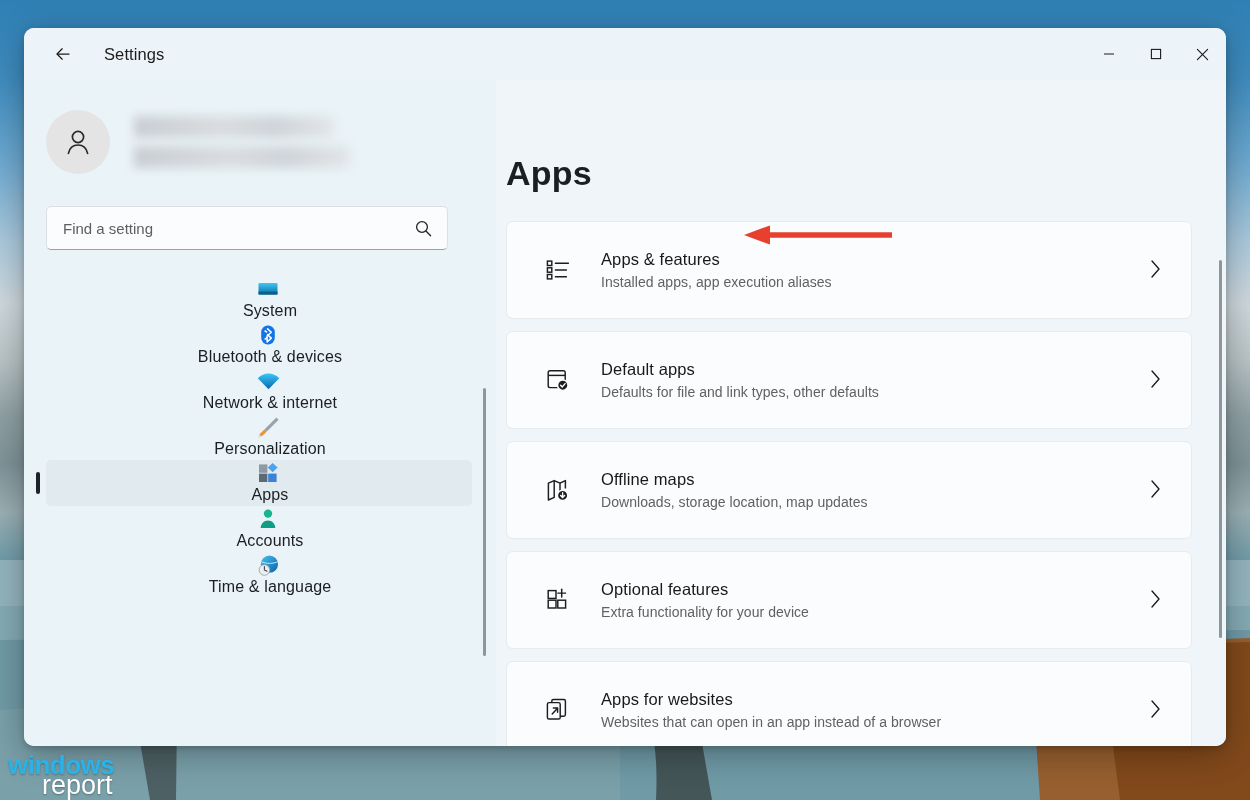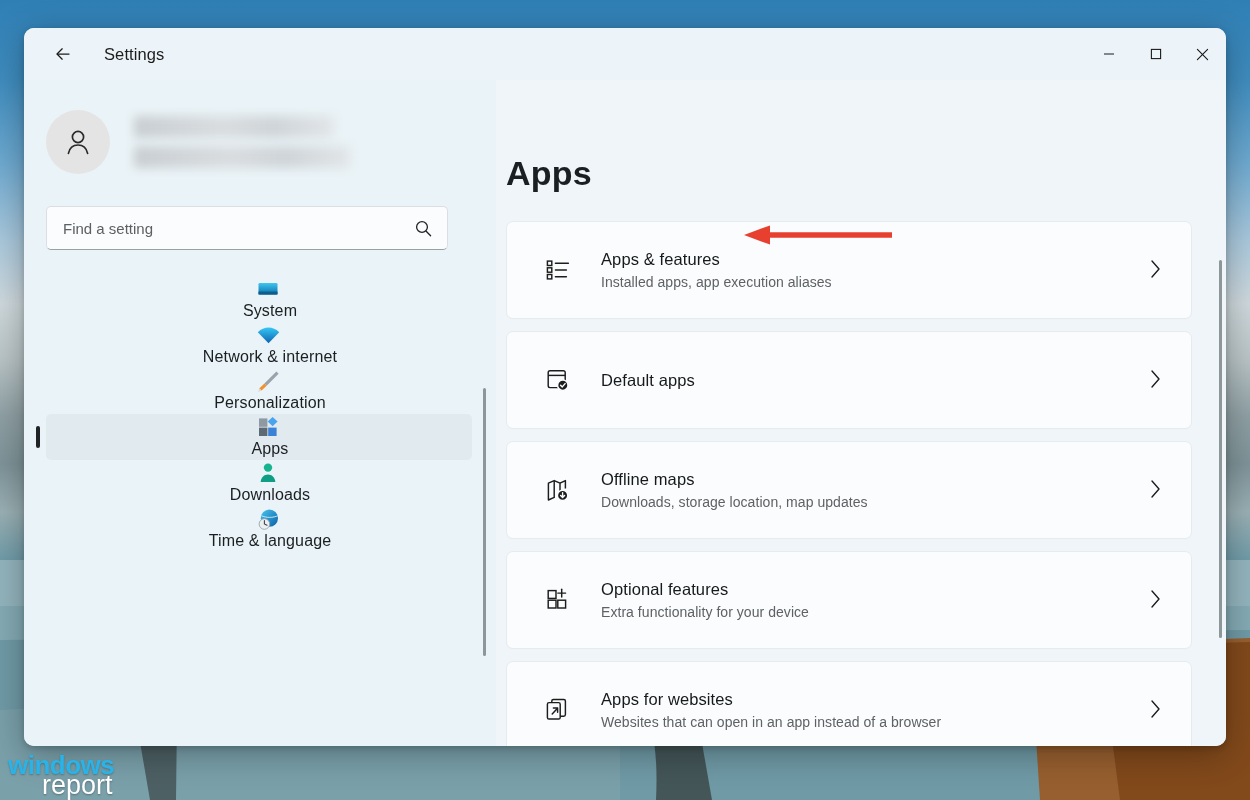--- a/index.html
+++ b/index.html
@@ -301,20 +301,31 @@
                     <stop offset="1" stop-color="#0a6fa8"></stop>
               </linearGradient>
                 </defs>
               <rect x="2.5" y="6" width="19" height="11.6" rx="1.3" fill="url(#gMon)"></rect>
               <rect x="2.5" y="14.6" width="19" height="3" fill="#0d5d8e"></rect>
             </svg>
           </span>
           <span class="navlabel">System</span>
         </div>
 
+        <div class="navitem">
+          <span class="navicon">
+            <svg width="24" height="24" viewBox="0 0 24 24">
+              <rect x="5.2" y="2.6" width="13.6" height="18.8" rx="6.6" fill="#1473e6"></rect>
+              <path d="M11.1 5.4 L15.3 9.3 L11.1 13 L11.1 19 L15.3 15.1 L11.1 11.4" fill="none" stroke="#fff" stroke-width="1.5" stroke-linejoin="round"></path>
+              <line x1="8.6" y1="7.6" x2="11.1" y2="9.4" stroke="#fff" stroke-width="1.5"></line>
+              <line x1="8.6" y1="16.4" x2="11.1" y2="14.6" stroke="#fff" stroke-width="1.5"></line>
+            </svg>
+          </span>
+          <span class="navlabel">Bluetooth &amp; devices</span>
+        </div>
 
         <div class="navitem">
           <span class="navicon">
             <svg width="25" height="25" viewBox="0 0 25 25">
               <defs>
                   <linearGradient id="gWifi" x1="0" y1="0" x2="0" y2="1">
                 <stop offset="0" stop-color="#36c6f4"></stop>
                     <stop offset="1" stop-color="#0d63b0"></stop>
               </linearGradient>
                 </defs>
@@ -348,21 +359,21 @@
           <span class="navlabel">Apps</span>
         </div>
 
         <div class="navitem">
           <span class="navicon">
             <svg width="24" height="24" viewBox="0 0 24 24">
               <circle cx="12" cy="6.6" r="4.2" fill="#16b58f"></circle>
               <path d="M4.6 21 C5.2 16.1 8.2 13.4 12 13.4 C15.8 13.4 18.8 16.1 19.4 21 Z" fill="#0e9e86"></path>
             </svg>
           </span>
-          <span class="navlabel">Downloads</span>
+          <span class="navlabel">Accounts</span>
         </div>
 
         <div class="navitem">
           <span class="navicon">
             <svg width="25" height="25" viewBox="0 0 25 25">
               <defs>
                   <linearGradient id="gGlobe" x1="0" y1="0" x2="1" y2="1">
                 <stop offset="0" stop-color="#47c4ef"></stop>
                     <stop offset="1" stop-color="#0c5fa6"></stop>
               </linearGradient>
@@ -412,20 +423,21 @@
           <span class="card-icon">
             <svg width="28" height="28" viewBox="0 0 28 28" fill="none" stroke="currentColor" stroke-width="1.45">
               <path d="M4.2 6.6 A1.8 1.8 0 0 1 6 4.8 H19.4 A1.8 1.8 0 0 1 21.2 6.6 V19.8 A1.8 1.8 0 0 1 19.4 21.6 H6 A1.8 1.8 0 0 1 4.2 19.8 Z"></path>
               <line x1="4.2" y1="9.4" x2="21.2" y2="9.4"></line>
               <circle cx="18.8" cy="19.2" r="5.2" fill="currentColor" stroke="#fbfcfd" stroke-width="1.5"></circle>
               <path d="M16.6 19.2 L18.3 20.9 L21.1 17.6" stroke="#fbfcfd" stroke-width="1.45" stroke-linecap="round" stroke-linejoin="round" fill="none"></path>
             </svg>
           </span>
           <span class="card-text">
             <span class="card-title" style="display:block">Default apps</span>
+            <span class="card-sub" style="display:block">Defaults for file and link types, other defaults</span>
           </span>
           <span class="chev">
             <svg width="15" height="22" viewBox="0 0 15 22" fill="none" stroke="currentColor" stroke-width="1.35" stroke-linecap="round" stroke-linejoin="round">
               <path d="M4 3 L11 11 L4 19"></path>
             </svg>
           </span>
         </div>
 
         <div class="card">
           <span class="card-icon">

